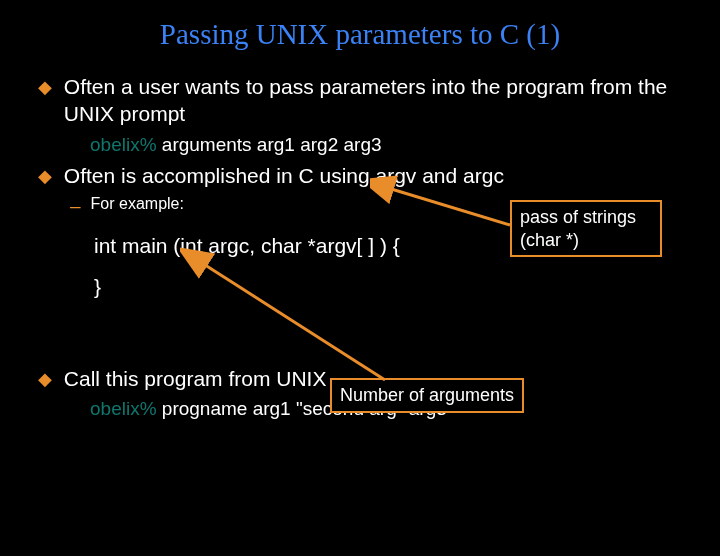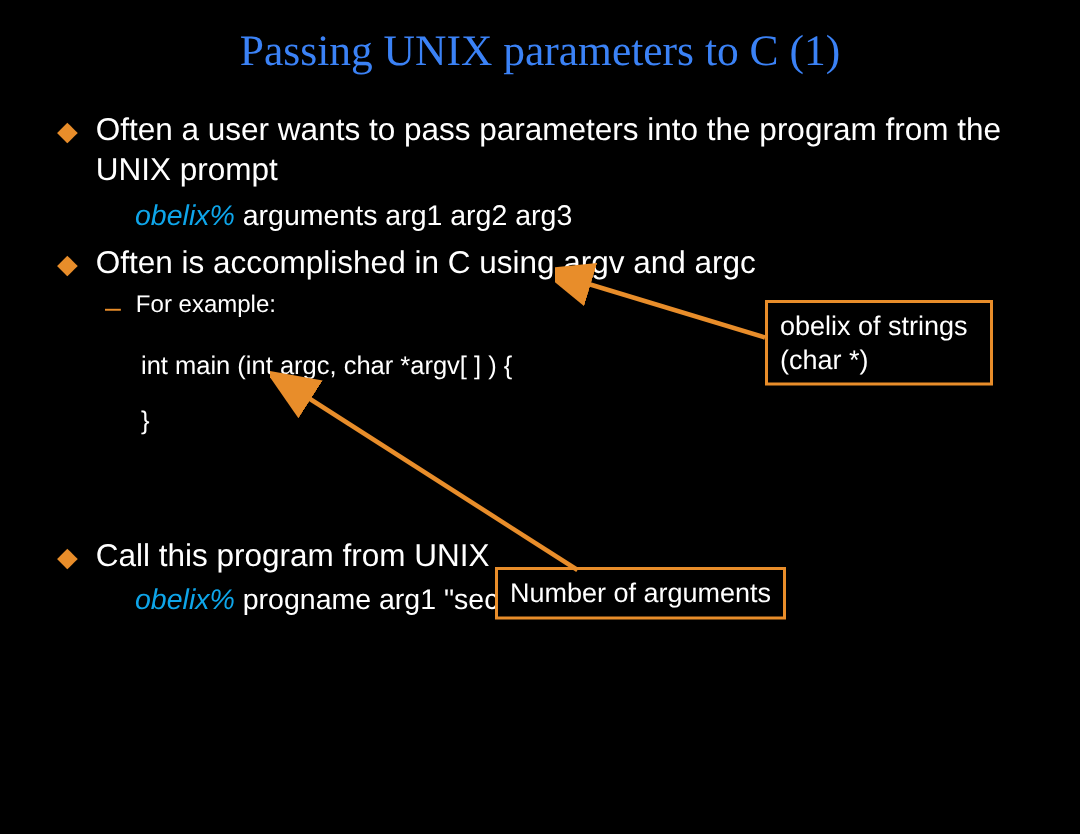--- a/index.html
+++ b/index.html
@@ -58,30 +58,30 @@
     color: #e88d2a;
     font-size: 19px;
     margin-right: 10px;
     flex-shrink: 0;
   }
   .bullet-l2 .text {
     font-size: 16px;
   }
   .code-line {
     margin-left: 64px;
-    font-size: 17px;
+    font-size: 21px;
     margin-bottom: 4px;
     margin-top: 17px;
   }
   .code-line-indent {
     margin-left: 86px;
     font-size: 19px;
     margin-bottom: 4px;
   }
-  .prompt { color: #0ea5e9; font-style: italic; }
+  .prompt { color: #0f766e; }
   .callout-box {
     position: absolute;
     border: 2px solid #e88d2a;
     color: #fff;
     font-size: 18px;
     padding: 4px 8px;
     background: #000;
     line-height: 1.25;
   }
   .arrow-svg {
@@ -123,21 +123,21 @@
   <div class="bullet-l1" style="margin-top:32px;">
     <span class="diamond">◆</span>
     <span class="text">Call this program from UNIX</span>
   </div>
 
   <div class="sub-line">
     <span class="prompt">obelix%</span><span> progname arg1  "second arg"  arg3</span>
   </div>
 
   <div class="callout-box" style="top:200px; left:510px; width:152px;">
-    <span>obelix of strings</span><br>
+    <span>pass of strings</span><br>
     <span>(char *)</span>
   </div>
 
   <div class="callout-box" style="top:378px; left:330px;">
     <span>Number of arguments</span>
   </div>
 
   <svg class="arrow-svg" style="top:170px; left:370px;" width="150" height="80">
     <defs>
       <marker id="ah1" markerWidth="12" markerHeight="10" refX="2" refY="5" orient="auto">

